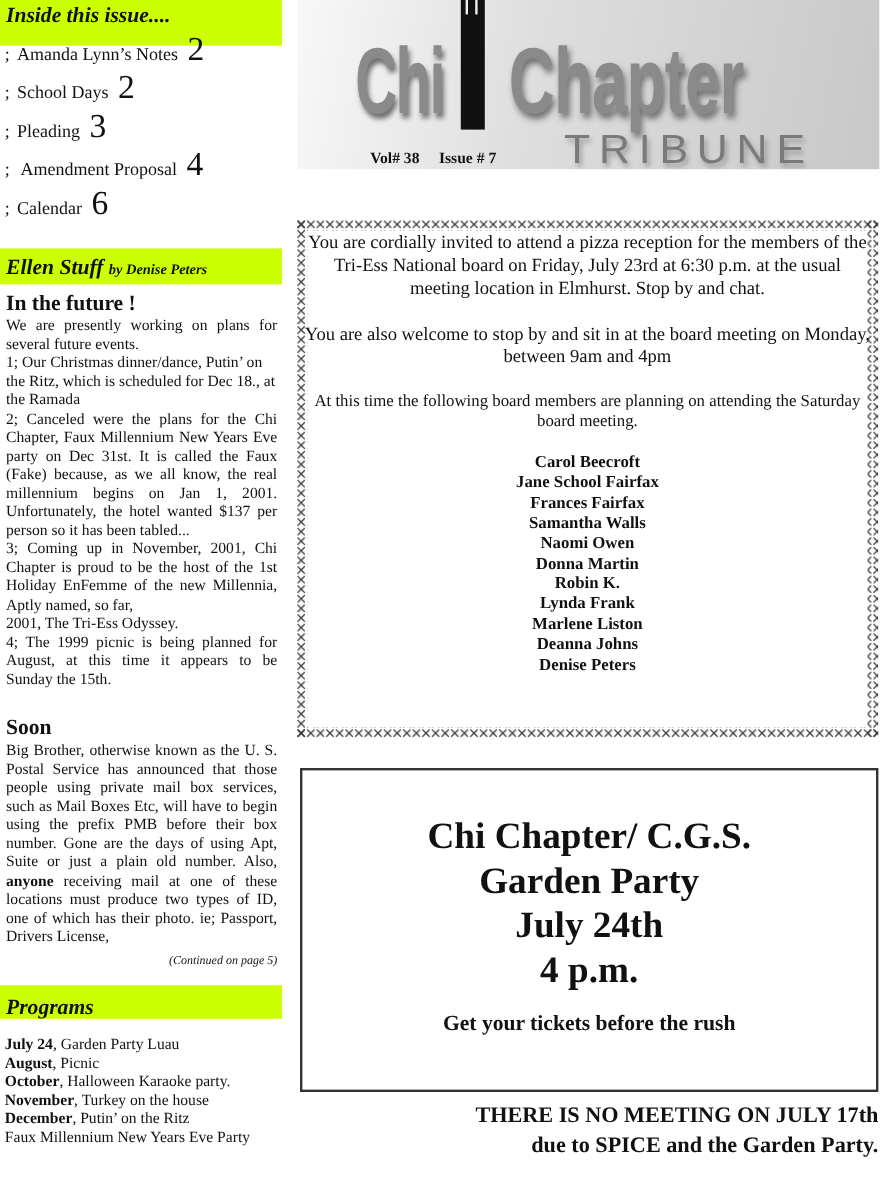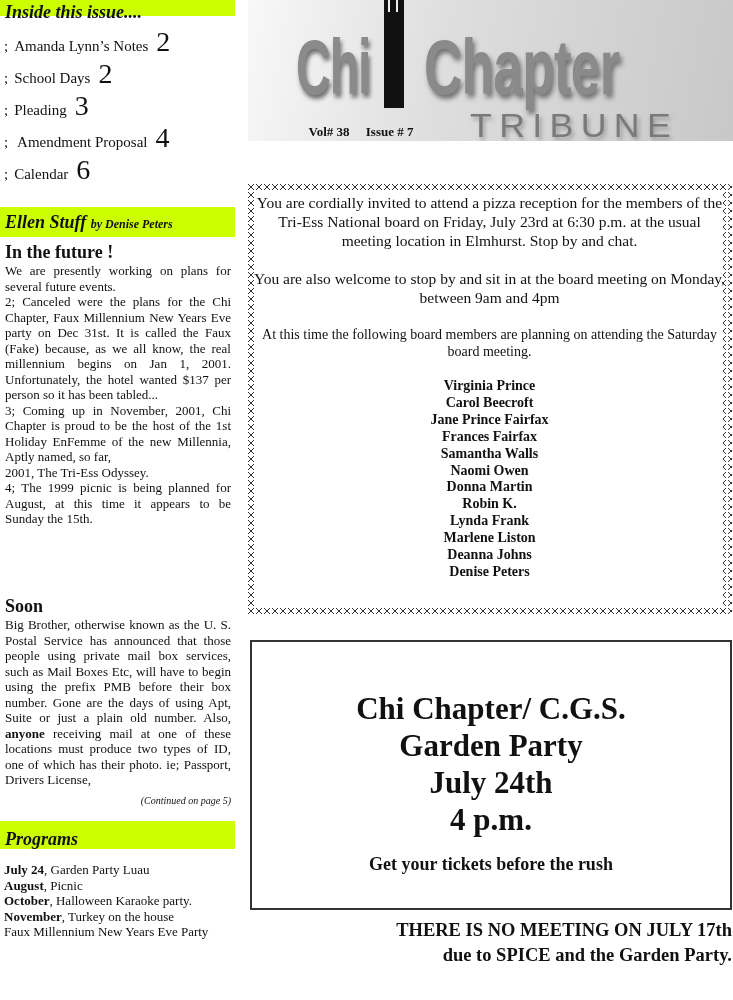--- a/index.html
+++ b/index.html
@@ -3,21 +3,21 @@
 <meta charset="utf-8">
 <style>
   * { box-sizing: border-box; margin: 0; padding: 0; }
   html, body { width: 733px; height: 1000px; background: #fff; overflow: hidden; }
   body { position: relative; font-family: "Liberation Serif", "DejaVu Serif", serif; color: #111; }
 
   .bar { background: #ccff00; position: absolute; left: 0; width: 235px; }
   .bar-title { font-style: italic; font-weight: bold; font-size: 18px; padding-left: 5px; }
 
   
-  #inside-bar { top: 0; height: 16px; }
+  #inside-bar { top: 0; height: 38px; }
   #inside-bar .bar-title { line-height: 24px; }
   #toc { position: absolute; left: 4px; top: 26px; width: 230px; }
   .toc-item { font-size: 15px; height: 32px; display: flex; align-items: baseline; }
   .toc-item .bullet { margin-right: 6px; }
   .toc-item .num { font-size: 28px; margin-left: 8px; }
 
   
   #prez-bar { top: 207px; height: 30px; }
   #prez-bar .bar-title { line-height: 30px; font-size: 18px; }
   #prez-bar .by { font-size: 12px; font-style: italic; font-weight: bold; }
@@ -56,21 +56,21 @@
       repeating-linear-gradient(45deg, transparent 0 3px, #333 3px 4px, transparent 4px 7px) top/100% 9px no-repeat,
       repeating-linear-gradient(-45deg, transparent 0 3px, #333 3px 4px, transparent 4px 7px) top/100% 9px no-repeat;
     outline: 1px solid #fff; }
   #invite-body { position: absolute; left: 6px; right: 6px; top: 10px; text-align: center; font-size: 15.5px; line-height: 19px; }
   #invite-body p { margin-bottom: 19px; }
   #invite-body p.small { font-size: 14px; line-height: 17px; margin-bottom: 18px; }
   #members { font-weight: bold; font-size: 14px; line-height: 16.9px; }
 
   
   #party { position: absolute; left: 250px; top: 640px; width: 482px; height: 270px; border: 2px solid #333; text-align: center; }
-  #party-title { margin-top: 48px; font-weight: bold; font-size: 31px; line-height: 37px; }
+  #party-title { margin-top: 36px; font-weight: bold; font-size: 31px; line-height: 37px; }
   #party-note { margin-top: 16px; font-weight: bold; font-size: 18px; }
   #no-meeting { position: absolute; left: 250px; top: 918px; width: 482px; text-align: right; font-weight: bold; font-size: 18.5px; line-height: 25px; }
 </style>
 </head>
 <body>
 
 <div class="bar" id="inside-bar">
   <div class="bar-title">Inside this issue....</div>
 </div>
 <div id="toc">
@@ -111,62 +111,63 @@
     <div>July 1999</div>
   </div>
 </div>
 
 <div class="bar" id="prez-bar">
   <div class="bar-title"><span>Ellen Stuff</span> <span class="by">by Denise Peters</span></div>
 </div>
 <div class="col-text" id="future">
   <div class="sub-head">In the future !</div>
   <div>We are presently working on plans for several future events.</div>
+  <div style="text-align:left">1; Our Christmas dinner/dance, Putin’ on the Ritz, which is scheduled for Dec 18., at the Ramada</div>
   <div>2; Canceled were the plans for  the Chi Chapter, Faux Millennium New Years Eve party on Dec 31st. It is called the Faux (Fake)   because, as we all know, the real millennium begins on Jan 1, 2001. Unfortunately, the hotel wanted $137 per person so it has been tabled...</div>
   <div>3; Coming up in November, 2001, Chi Chapter is proud to be the host of the 1st Holiday EnFemme of the new Millennia, Aptly named, so far,</div>
   <div>2001, The Tri-Ess Odyssey.</div>
   <div>4; The 1999 picnic is being planned for August, at this time it appears to be Sunday the 15th.</div>
 </div>
 <div class="col-text" id="soon">
   <div class="sub-head">Soon</div>
   <div><span>Big Brother, otherwise known as the U. S. Postal Service has announced that those people using private mail box services, such as Mail Boxes Etc, will have to begin using the prefix PMB before their box number. Gone are the days of using Apt, Suite or just a plain old number. Also, </span><b>anyone</b><span> receiving mail at one of these locations must produce two types of ID, one of which has their photo.   ie; Passport, Drivers License,</span></div>
   <div class="continued">(Continued on page 5)</div>
 </div>
 
 <div class="bar" id="programs-bar">
   <div class="bar-title">Programs</div>
 </div>
 <div id="programs">
   <div><b>July 24</b><span>, Garden Party Luau</span></div>
   <div><b>August</b><span>, Picnic</span></div>
   <div><b>October</b><span>, Halloween Karaoke party.</span></div>
   <div><b>November</b><span>, Turkey on the house</span></div>
+  <div><b>December</b><span>, Putin’ on the Ritz</span></div>
   <div><b></b><span>Faux Millennium New Years Eve Party</span></div>
 </div>
 
 <div id="invite" style="background:none;border:none;">
   <svg width="485" height="432" style="position:absolute;left:0;top:0">
     <defs>
       <pattern id="xs" width="8" height="8" patternUnits="userSpaceOnUse">
         <path d="M1 1 L7 7 M7 1 L1 7" stroke="#333" stroke-width="1" fill="none"></path>
       </pattern>
     </defs>
     <rect x="0" y="0" width="485" height="9" fill="url(#xs)"></rect>
     <rect x="0" y="423" width="485" height="9" fill="url(#xs)"></rect>
     <rect x="0" y="0" width="9" height="432" fill="url(#xs)"></rect>
     <rect x="476" y="0" width="9" height="432" fill="url(#xs)"></rect>
   </svg>
   <div id="invite-body">
     <p>You are cordially invited to attend a pizza reception for the members of the Tri-Ess National board on Friday, July 23rd at 6:30 p.m. at the usual meeting location in Elmhurst.  Stop by and chat.</p>
     <p>You are also welcome to stop by and sit in at the board meeting on Monday, between 9am and 4pm</p>
     <p class="small">At this time the following board members are planning on attending the Saturday  board meeting.</p>
     <div id="members">
-      <div>Virginia Prince</div>
       <div>Carol Beecroft</div>
-      <div>Jane Prince Fairfax</div>
+      <div>Jane School Fairfax</div>
       <div>Frances Fairfax</div>
       <div>Samantha Walls</div>
       <div>Naomi Owen</div>
       <div>Donna Martin</div>
       <div>Robin K.</div>
       <div>Lynda Frank</div>
       <div>Marlene Liston</div>
       <div>Deanna Johns</div>
       <div>Denise Peters</div>
     </div>

